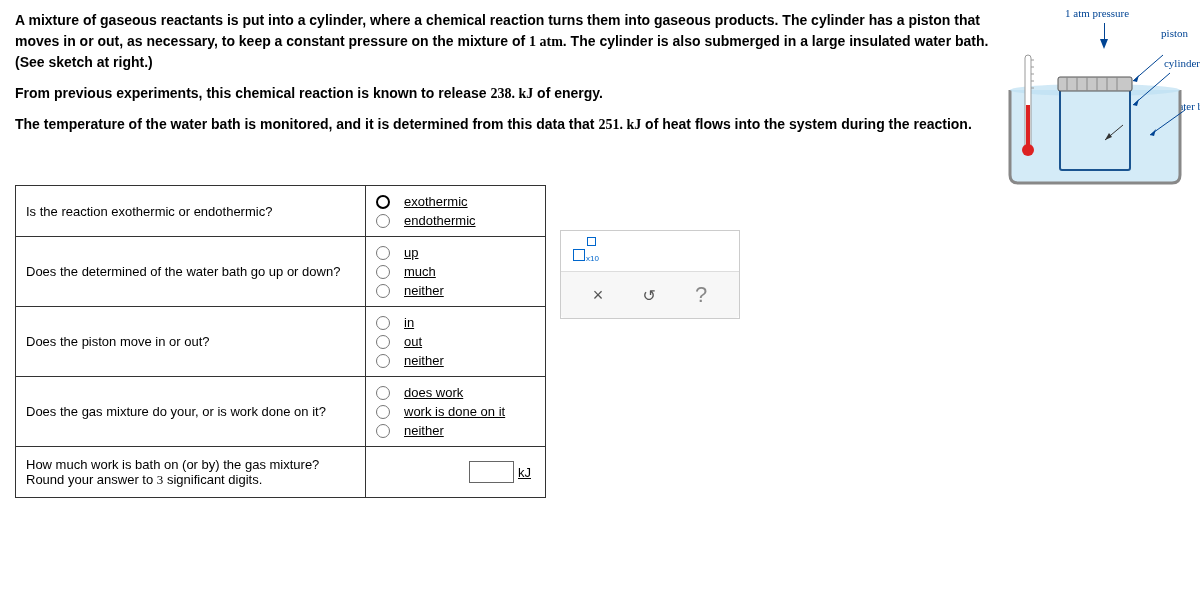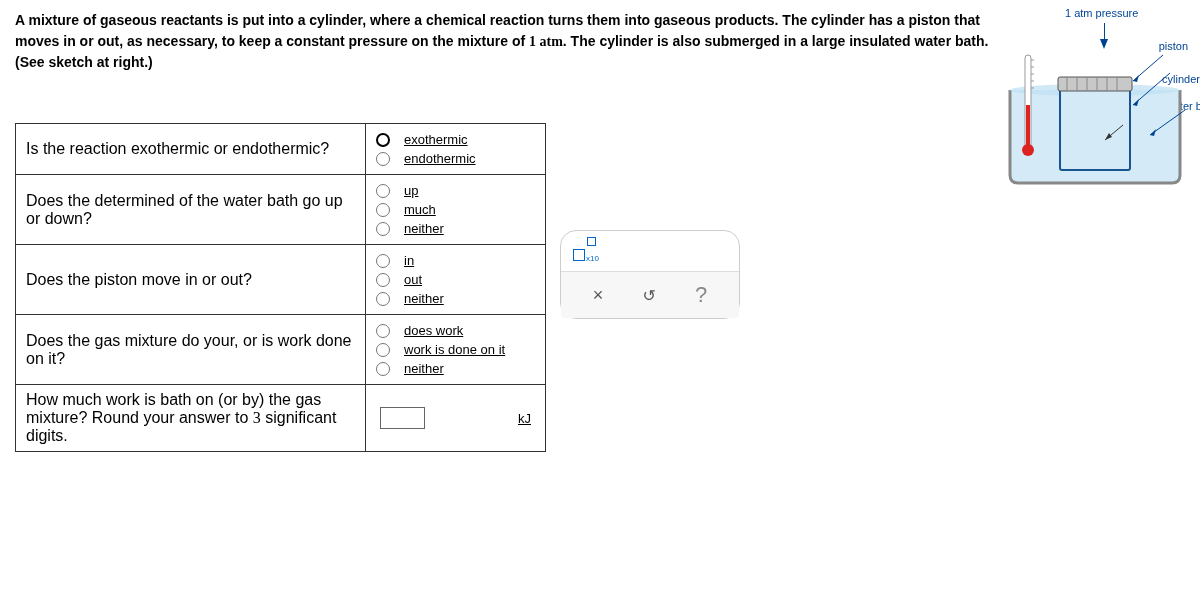--- a/index.html
+++ b/index.html
@@ -24,25 +24,25 @@
       position: absolute;
       right: 0;
       top: 5px;
       width: 195px;
       height: 180px;
     }
     .diagram-label {
       position: absolute;
       font-size: 11px;
       color: #004494;
-      font-family: Liberation Sans, sans-serif;
+      font-family: Liberation Serif, serif;
     }
     .label-pressure { top: 2px; left: 60px; color: #004494; }
-    .label-piston { top: 35px; right: 12px; padding-left: 8px; }
-    .label-cylinder { top: 68px; right: 0; }
+    .label-piston { top: 22px; right: 12px; padding-left: 8px; }
+    .label-cylinder { top: 52px; right: 0; }
     .label-waterba { top: 95px; right: -8px; white-space: nowrap; }
     .label-gases { top: 112px; left: 115px; background: #e8e8e8; padding: 2px 6px; border: 1px solid #bbb; font-size: 10px; color: #333;}
     
     .diagram-svg {
       position: absolute;
       top: 20px;
       left: 0;
       width: 180px;
       height: 160px;
     }
@@ -51,21 +51,21 @@
       border-collapse: collapse;
       margin-top: 50px;
     }
     .main-table td {
       border: 1px solid #333;
       padding: 6px 10px;
       vertical-align: middle;
     }
     .main-table td.qcell {
       width: 350px;
-      font-size: 16px;
+      font-size: 13px;
     }
     .main-table td.acell {
       width: 180px;
       font-size: 13px;
     }
     .acell label {
       display: flex;
       align-items: center;
       gap: 14px;
       padding: 2px 0;
@@ -85,33 +85,33 @@
     }
     .work-input {
       width: 45px;
       height: 22px;
       border: 1px solid #666;
       text-align: center;
     }
     .work-row {
       display: flex;
       align-items: center;
-      justify-content: space-between;
+      justify-content: flex-end;
       gap: 4px;
       padding: 8px 4px;
       text-decoration: underline;
     }
     
     .helper-panel {
       position: absolute;
       left: 560px;
       top: 230px;
       width: 180px;
       border: 1px solid #ccc;
-      border-radius: 16px;
+      border-radius: 0;
       background: #fff;
     }
     .helper-top {
       padding: 10px 12px;
       display: flex;
       align-items: center;
     }
     .helper-bottom {
       border-top: 1px solid #ddd;
       padding: 10px 12px;
@@ -152,20 +152,26 @@
       border-right: 4px solid transparent;
       border-top: 10px solid #004494;
     }
   </style>
 </head>
 <body>
 
 <div class="problem-text">
   <p>
     <span>A mixture of gaseous reactants is put into a cylinder, where a chemical reaction turns them into gaseous products. The cylinder has a piston that moves in or out, as necessary, to keep a constant pressure on the mixture of </span><span class="serif">1 atm</span><span>. The cylinder is also submerged in a large insulated water bath. (See sketch at right.)</span>
+  </p>
+  <p>
+    <span>From previous experiments, this chemical reaction is known to release </span><span class="serif">238. kJ</span><span> of energy.</span>
+  </p>
+  <p>
+    <span>The temperature of the water bath is monitored, and it is determined from this data that </span><span class="serif">251. kJ</span><span> of heat flows into the system during the reaction.</span>
   </p>
 </div>
 
 <div class="diagram-area">
   <div class="diagram-label label-pressure">1 atm pressure</div>
   <div style="position:absolute;top:18px;left:95px">
     <div style="width:1px;height:16px;background:#004494;margin:0 auto"></div>
     <div class="arrow-down"></div>
   </div>
   <div class="diagram-label label-piston">piston</div>

